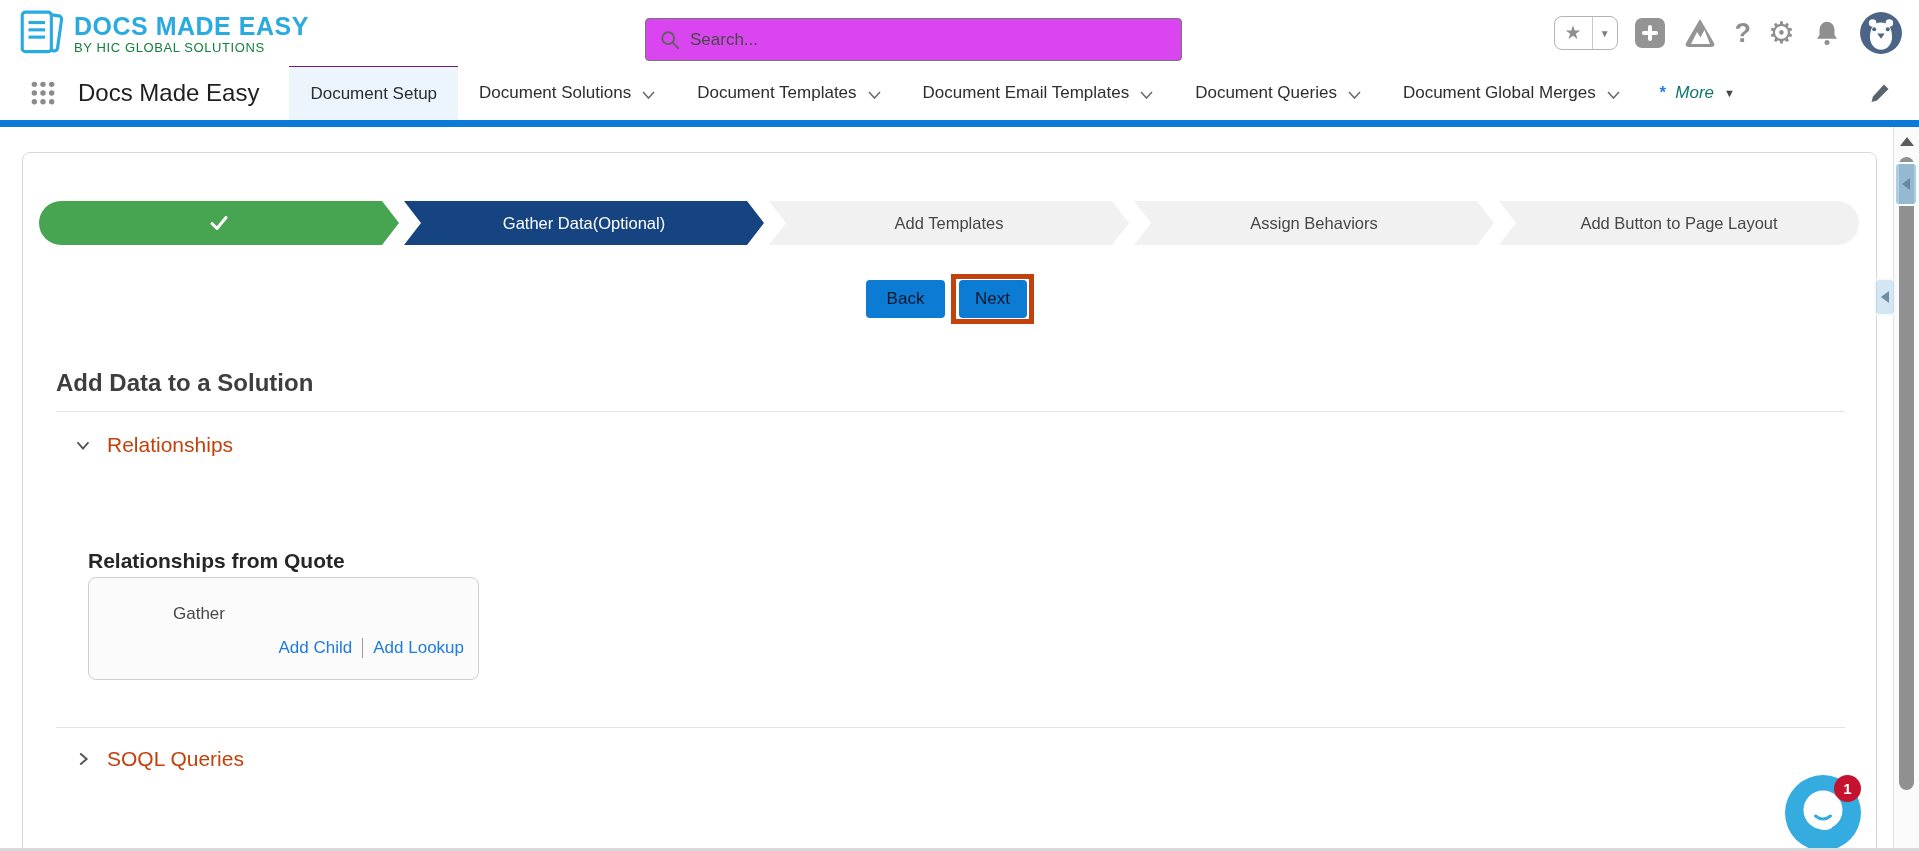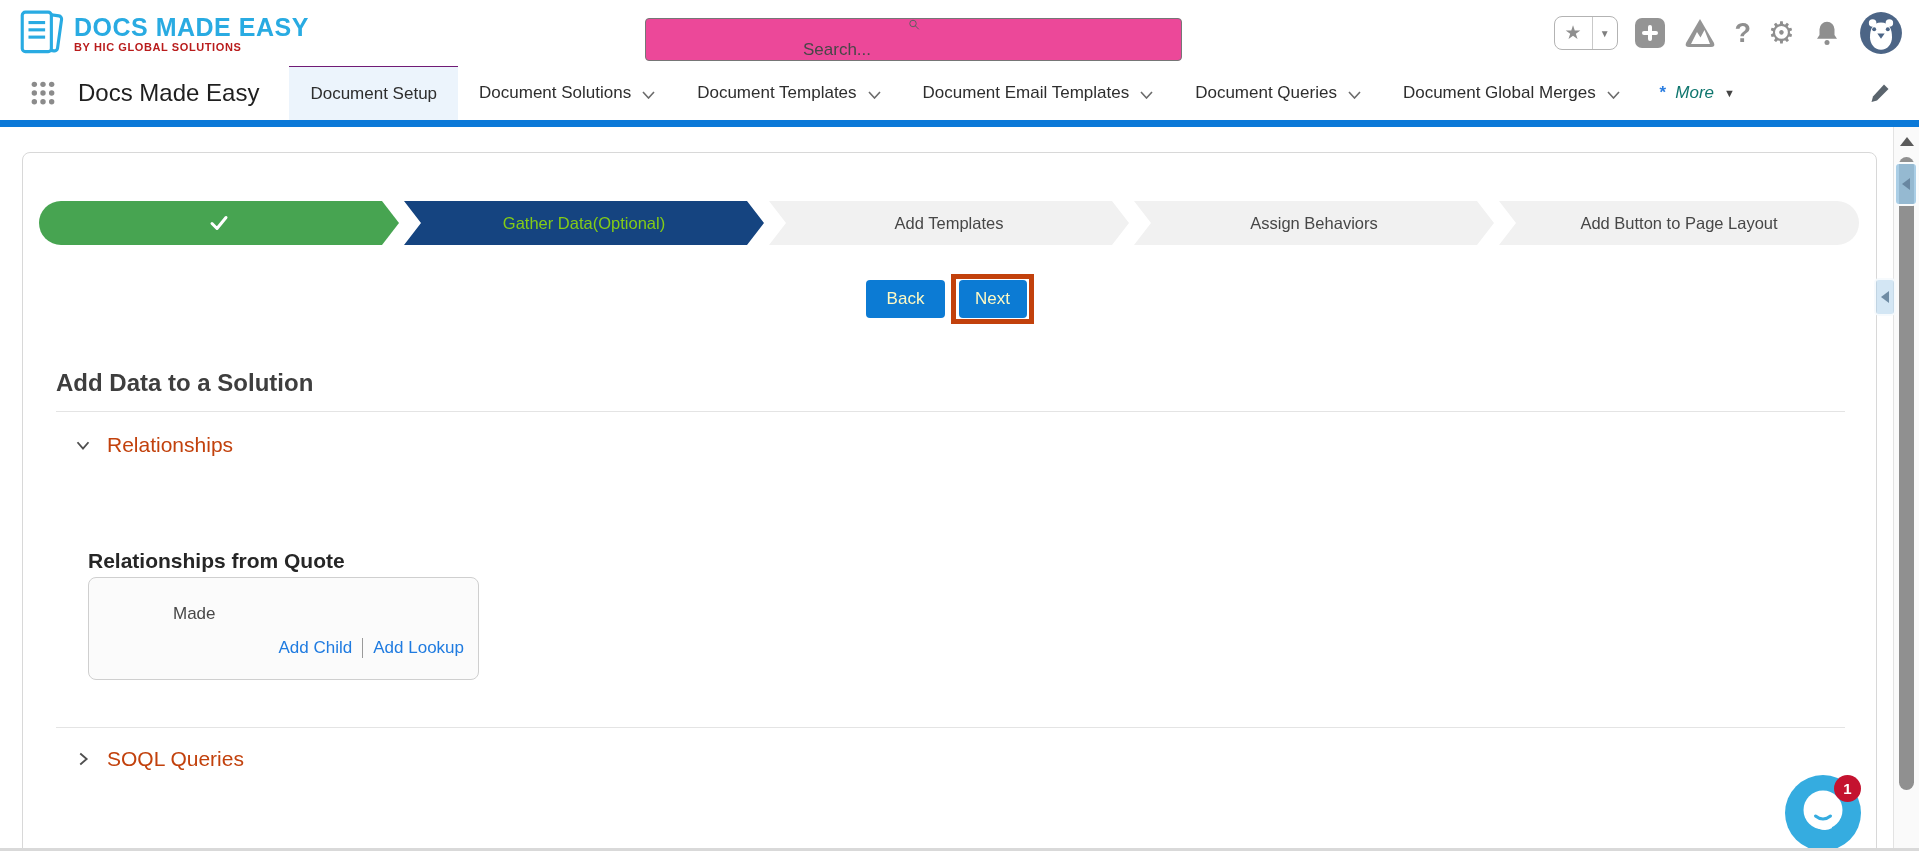--- a/index.html
+++ b/index.html
@@ -5,25 +5,25 @@
   * { margin:0; padding:0; box-sizing:border-box; }
   html,body { background:#e9e9e9; }
   body { font-family:"Liberation Sans","DejaVu Sans",sans-serif; }
   .screen { position:relative; width:1919px; height:851px; background:#fff; overflow:hidden; }
 
   
   .topbar { position:absolute; left:0; top:0; width:100%; height:66px; background:#fff; }
   .logo { position:absolute; left:18px; top:8px; display:flex; align-items:center; gap:8px; }
   .logo-text { display:flex; flex-direction:column; line-height:1.05; }
   .logo-title { color:#29abe2; font-weight:bold; font-size:25px; letter-spacing:0.5px; }
-  .logo-sub { color:#b91c1c; font-weight:bold; font-size:11px; letter-spacing:0.6px; margin-top:2px; }
+  .logo-sub { color:#15803d; font-weight:normal; font-size:13px; letter-spacing:0.6px; margin-top:2px; }
 
   .search-box { position:absolute; left:645px; top:18px; width:537px; height:43px;
-    border:1px solid #767676; border-radius:4px; background:#ec4899;
-    display:flex; align-items:center; gap:10px; padding:0 14px;flex-direction:column; }
+    border:1px solid #767676; border-radius:4px; background:#d946ef;
+    display:flex; align-items:center; gap:10px; padding:0 14px; }
   .search-input { border:none; outline:none; flex:1; font-size:17px; color:#333;
     font-family:inherit; background:transparent; }
   .search-input::placeholder { color:#474747; }
 
   .top-actions { position:absolute; right:16px; top:0; height:66px; display:flex; align-items:center; gap:17px; }
   .fav-btn { width:64px; height:34px; border:1px solid #b3b3b3; border-radius:8px;
     display:flex; align-items:center; background:#fff; overflow:hidden; }
   .fav-star { flex:1; text-align:center; color:#8f8f8f; font-size:19px; line-height:32px; }
   .fav-split { width:1px; height:100%; background:#c9c9c9; }
   .fav-caret { width:24px; text-align:center; color:#7f7f7f; font-size:10px; }
@@ -61,24 +61,24 @@
   
   .path { position:absolute; left:16px; top:48px; width:1820px; height:44px; display:flex; gap:5px; }
   .stage { flex:1; display:flex; align-items:center; justify-content:center; font-size:16.5px; color:#474747;
     background:#f1f1f1; cursor:pointer;
     clip-path:polygon(0 0, calc(100% - 17px) 0, 100% 50%, calc(100% - 17px) 100%, 0 100%, 17px 50%); }
   .stage.first { border-radius:22px 0 0 22px;
     clip-path:polygon(0 0, calc(100% - 17px) 0, 100% 50%, calc(100% - 17px) 100%, 0 100%); }
   .stage.last { border-radius:0 22px 22px 0;
     clip-path:polygon(0 0, 100% 0, 100% 100%, 0 100%, 17px 50%); }
   .stage.complete { background:#47a451; color:#fff; }
-  .stage.current { background:#154480; color:#84cc16; }
-
-  
-  .btn { border:none; border-radius:4px; background:#0c7bd4; color:#fef9c3; font-size:17px;
+  .stage.current { background:#154480; color:#ffffff; }
+
+  
+  .btn { border:none; border-radius:4px; background:#0c7bd4; color:#0f172a; font-size:17px;
     font-family:inherit; cursor:pointer; }
   .btn-back { position:absolute; left:843px; top:127px; width:79px; height:38px; }
   .annotation-box { position:absolute; left:928px; top:121px; width:83px; height:50px;
     border:5px solid #c2410c; display:flex; align-items:center; justify-content:center; }
   .btn-next { width:68px; height:38px; }
 
   .page-title { position:absolute; left:33px; top:216px; font-size:24px; color:#3e3e3e; }
   .rule { position:absolute; left:33px; width:1789px; border-top:1px solid #e4e4e4; }
   .rule-1 { top:258px; } .rule-2 { top:574px; }
 
@@ -274,21 +274,21 @@
       <div class="section-head sec-1">
         <svg width="22" height="22" viewBox="0 0 24 24">
           <polyline points="6,9 12,16 18,9" fill="none" stroke="#4f4f4f" stroke-width="2"></polyline>
         </svg>
         <span class="label">Relationships</span>
       </div>
 
       <h2 class="rel-heading">Relationships from Quote</h2>
 
       <div class="quote-box">
-        <span class="quote-label">Made</span>
+        <span class="quote-label">Gather</span>
         <div class="quote-links">
           <a class="link">Add Child</a>
           <span class="link-sep"></span>
           <a class="link">Add Lookup</a>
         </div>
       </div>
 
       <div class="rule rule-2"></div>
 
       <div class="section-head sec-2">

